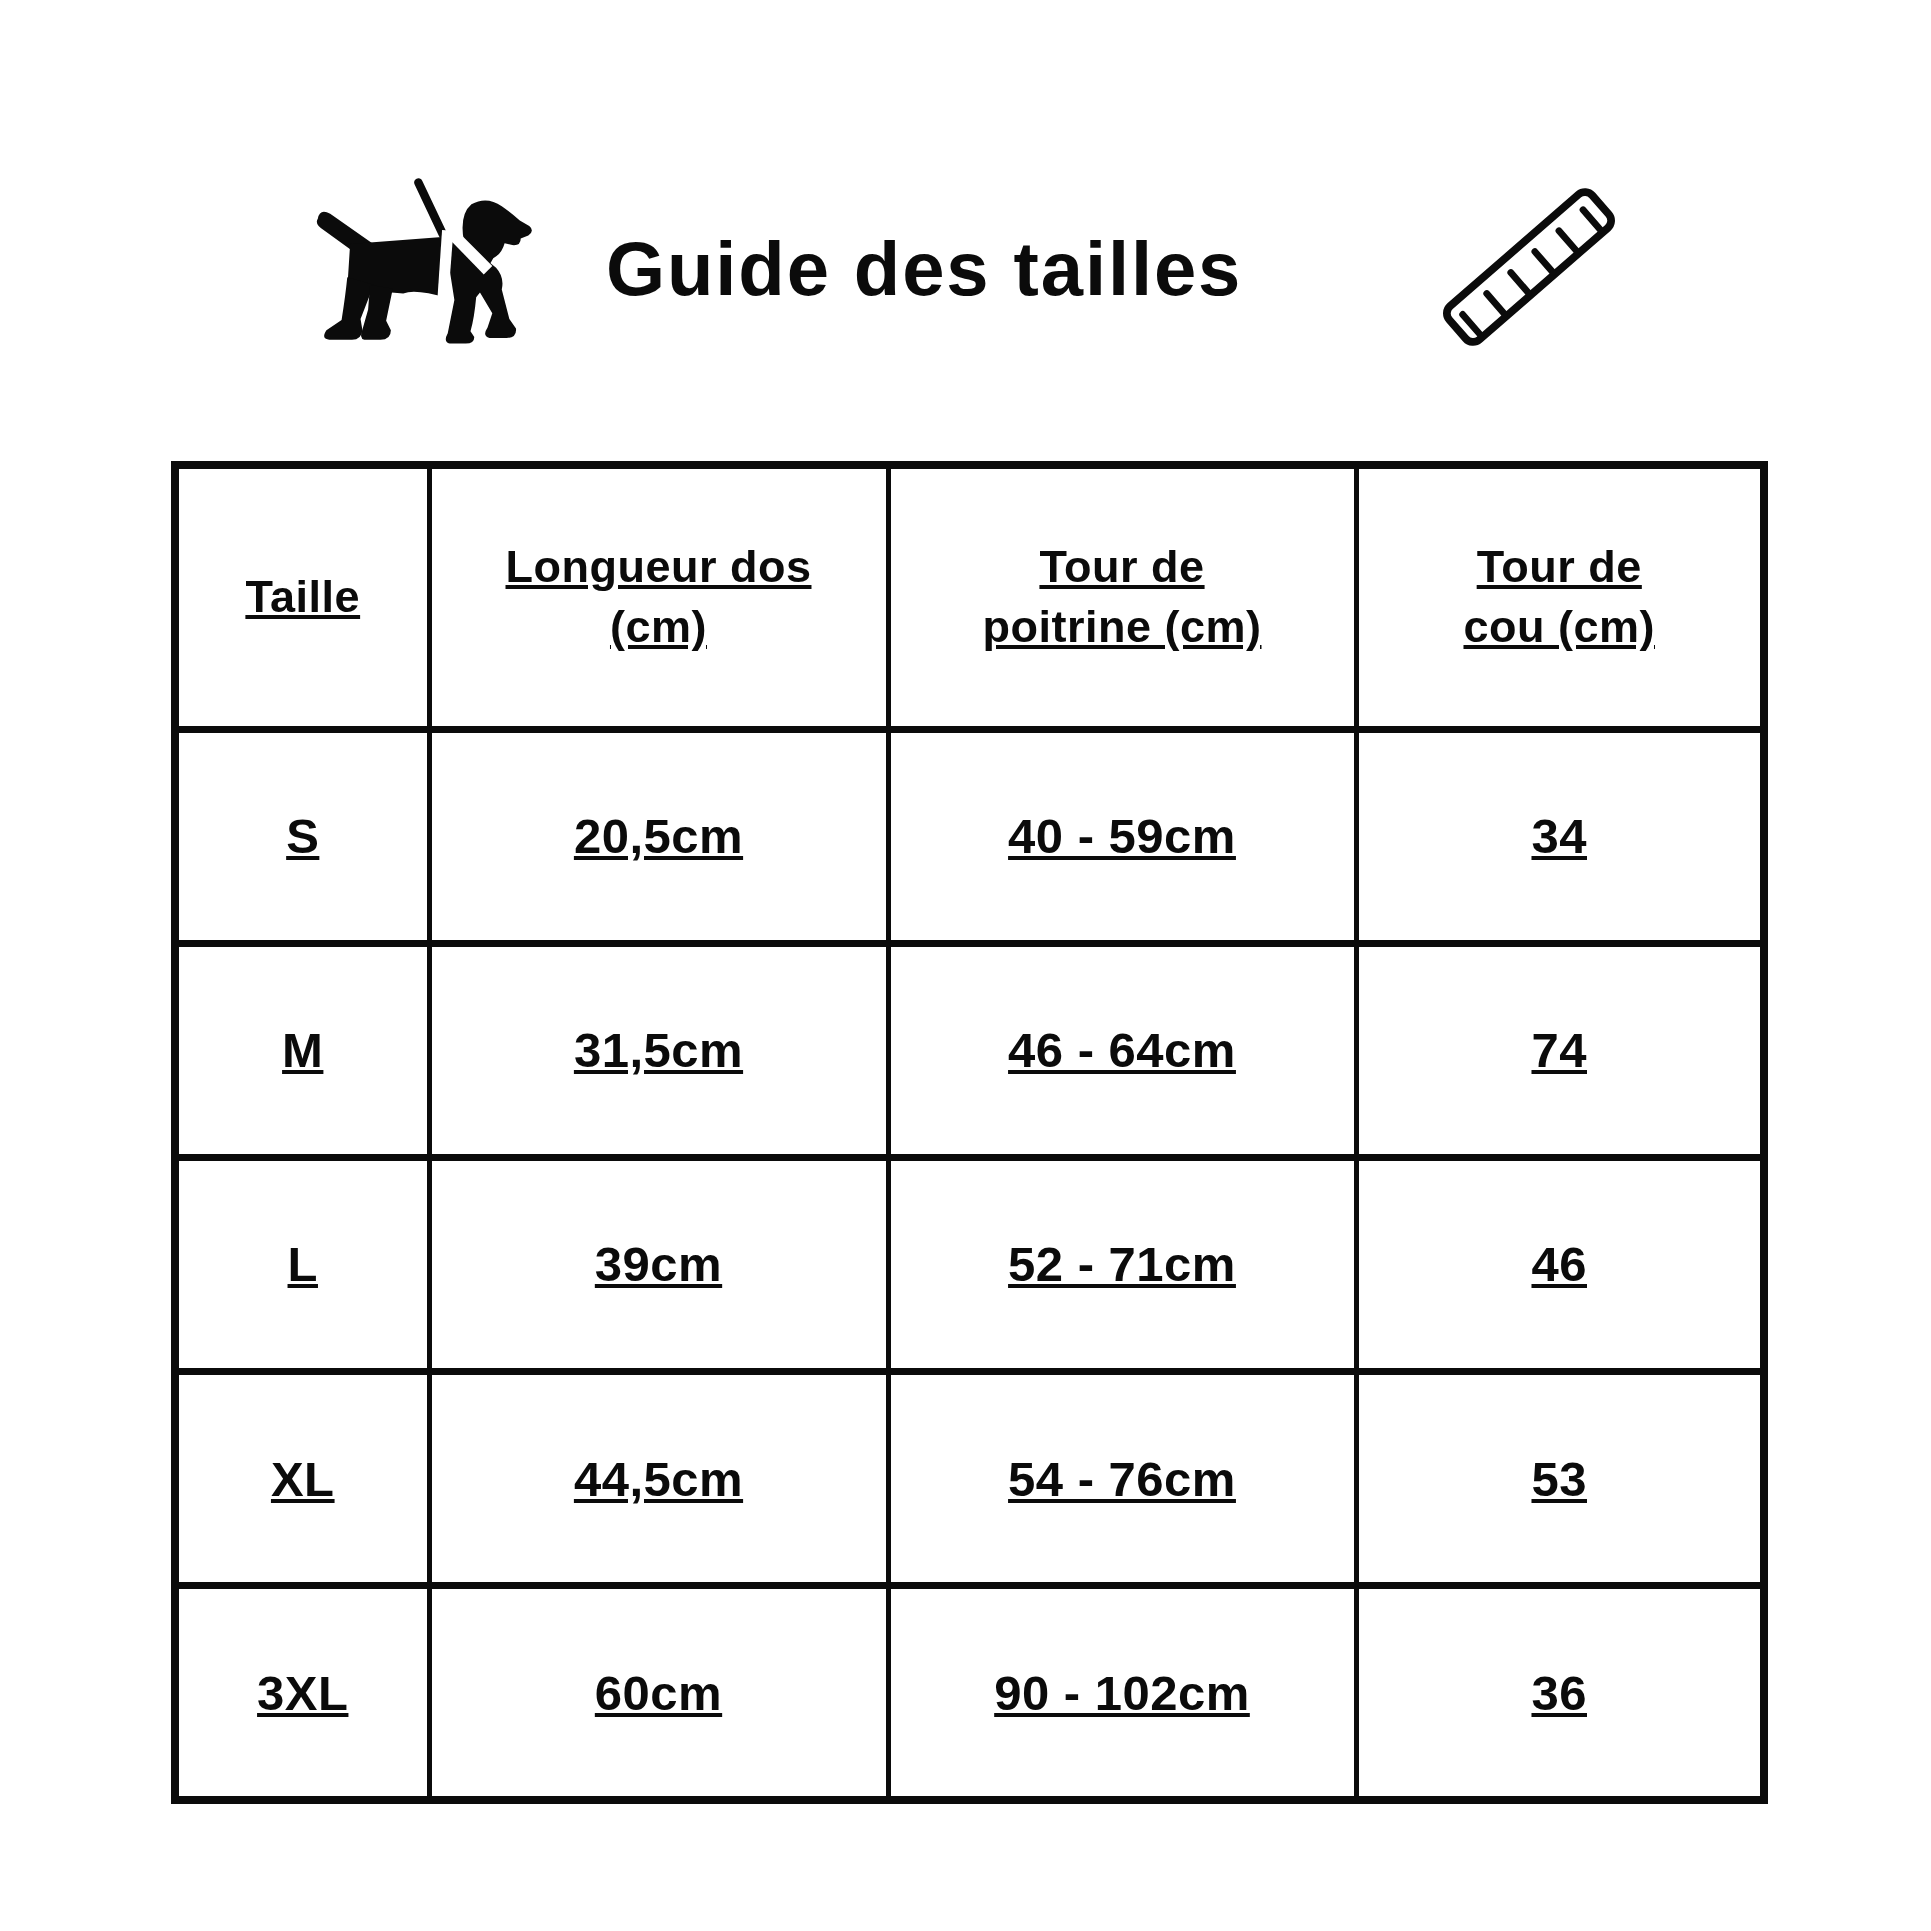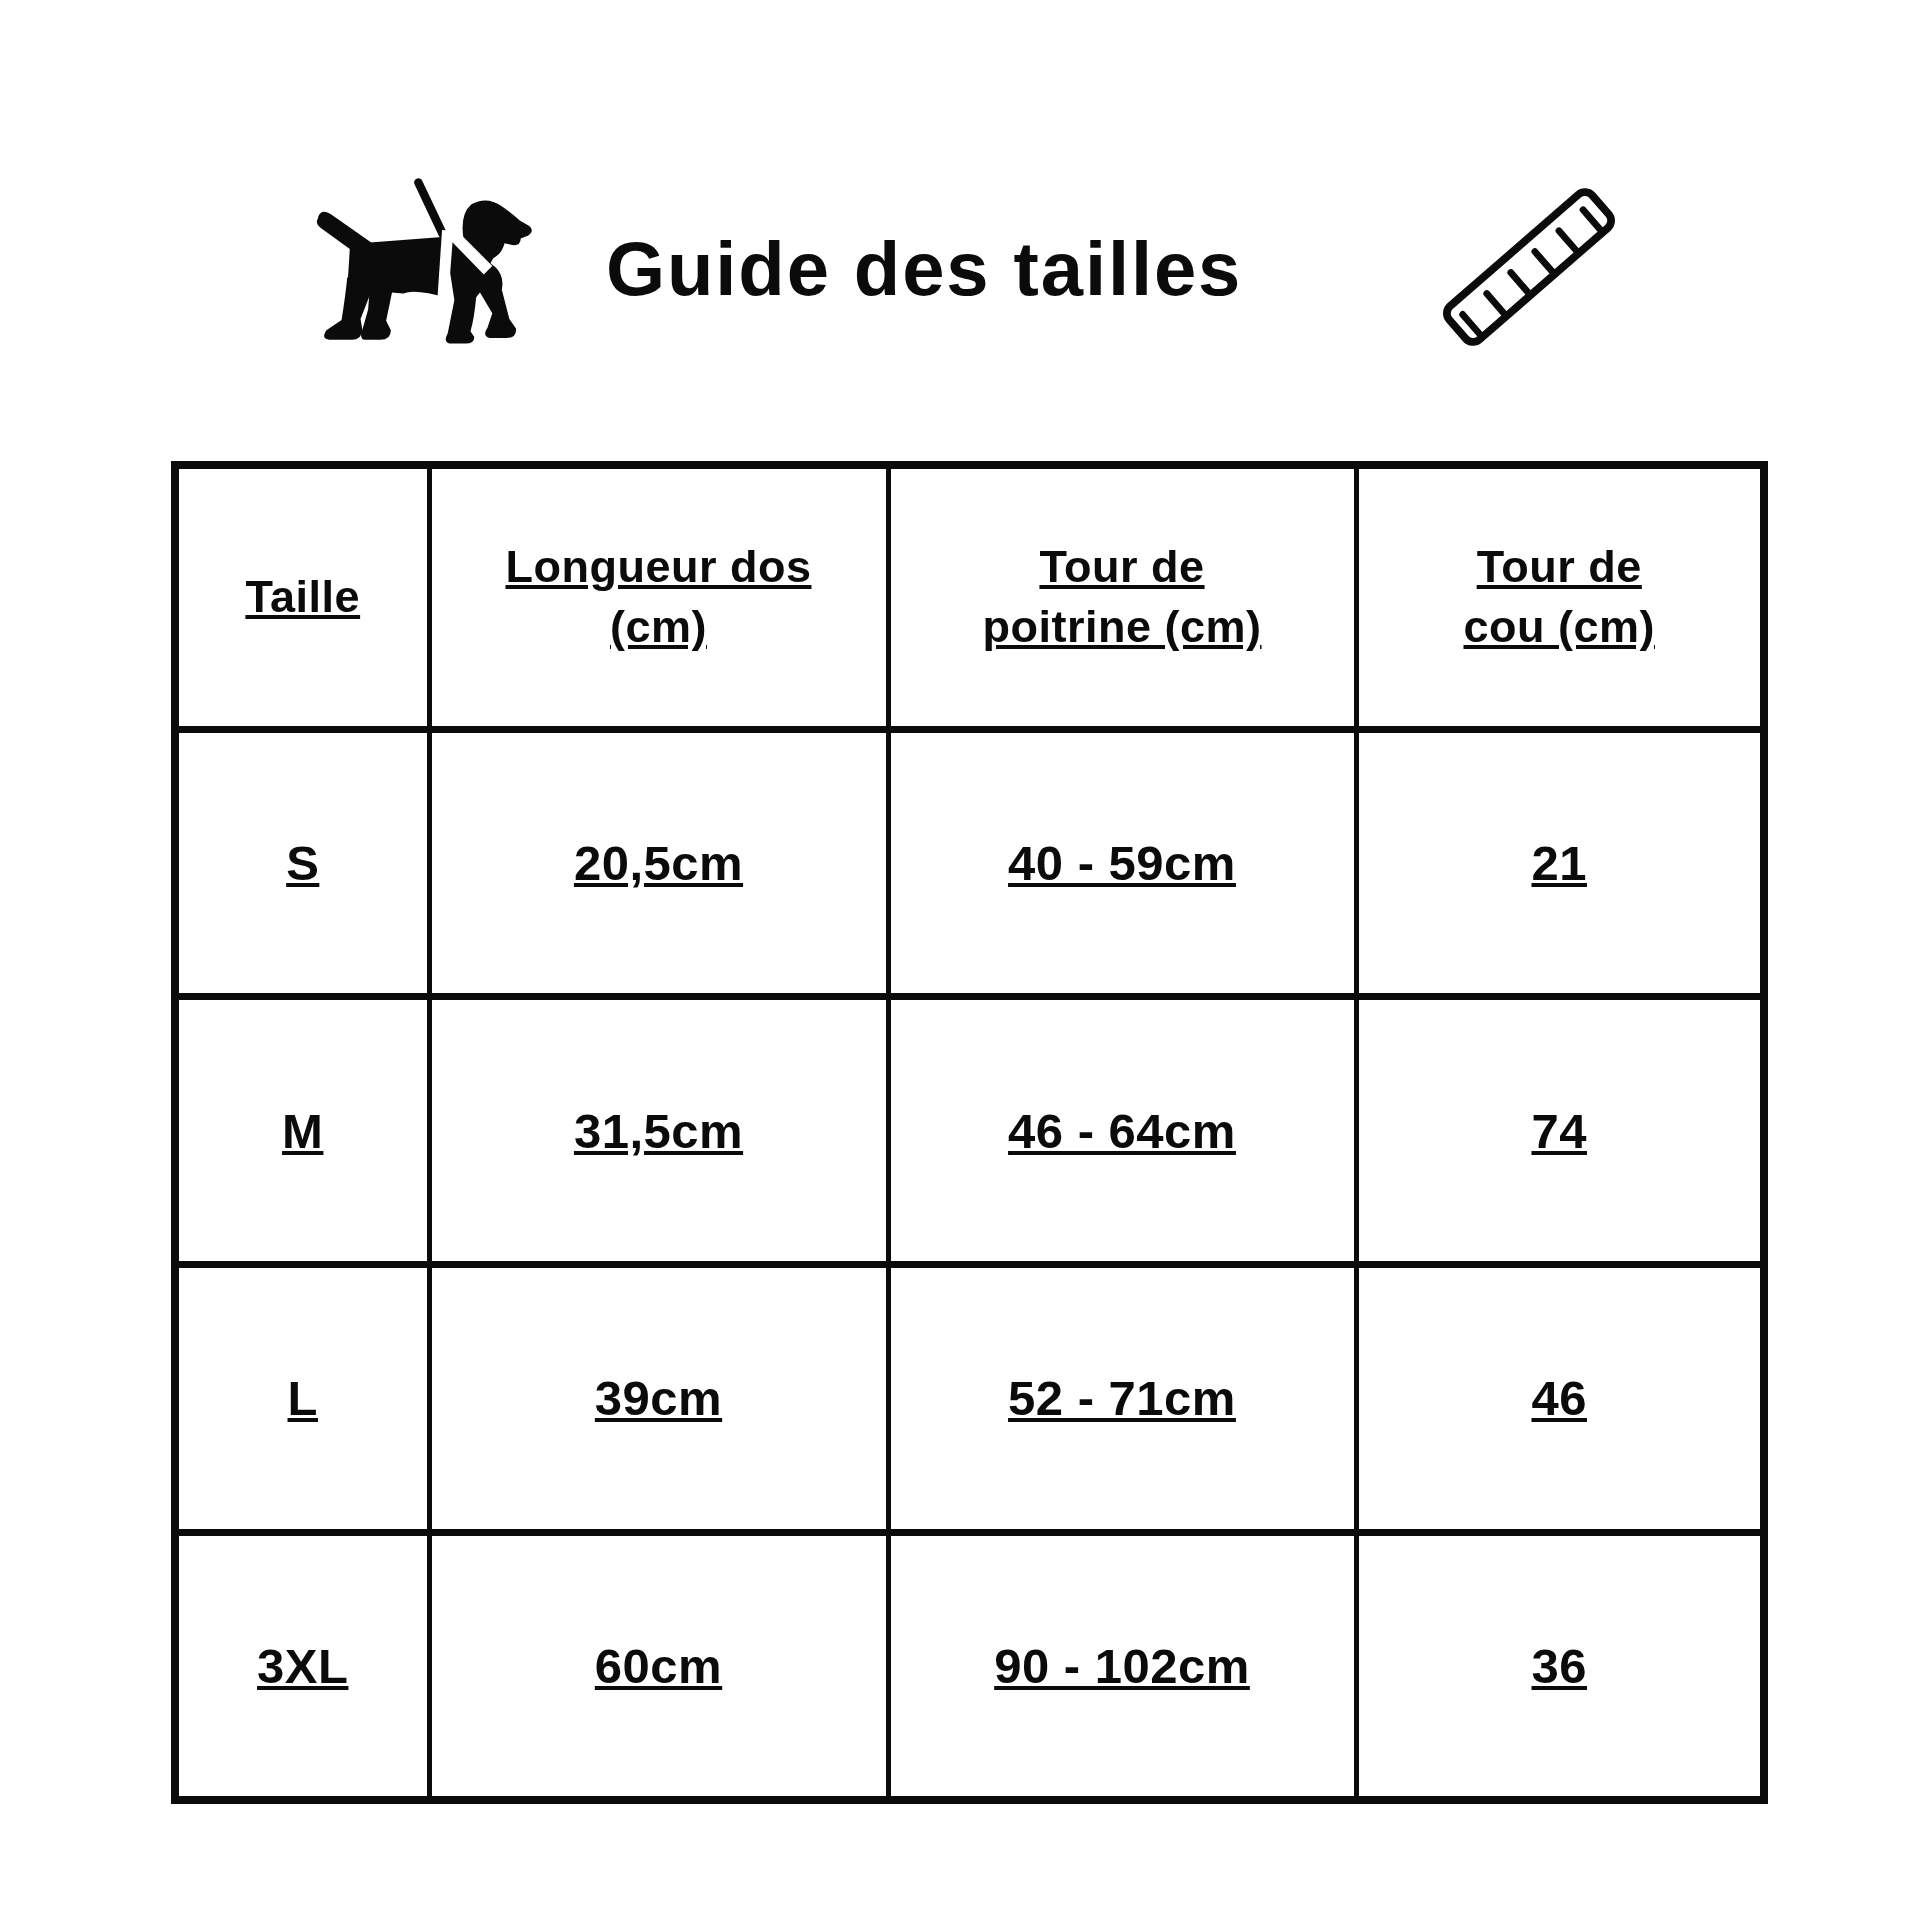--- a/index.html
+++ b/index.html
@@ -96,35 +96,41 @@
 poitrine (cm)</th>
       <th>Tour de
 cou (cm)</th>
     </tr>
   </thead>
   <tbody>
     <tr>
       <td>S</td>
       <td>20,5cm</td>
       <td>40 - 59cm</td>
-      <td>21</td>
+      <td>34</td>
     </tr>
     <tr>
       <td>M</td>
       <td>31,5cm</td>
       <td>46 - 64cm</td>
       <td>74</td>
     </tr>
     <tr>
       <td>L</td>
       <td>39cm</td>
       <td>52 - 71cm</td>
       <td>46</td>
     </tr>
     <tr>
+      <td>XL</td>
+      <td>44,5cm</td>
+      <td>54 - 76cm</td>
+      <td>53</td>
+    </tr>
+    <tr>
       <td>3XL</td>
       <td>60cm</td>
       <td>90 - 102cm</td>
       <td>36</td>
     </tr>
   </tbody>
 </table>
 
 
 </body></html>

